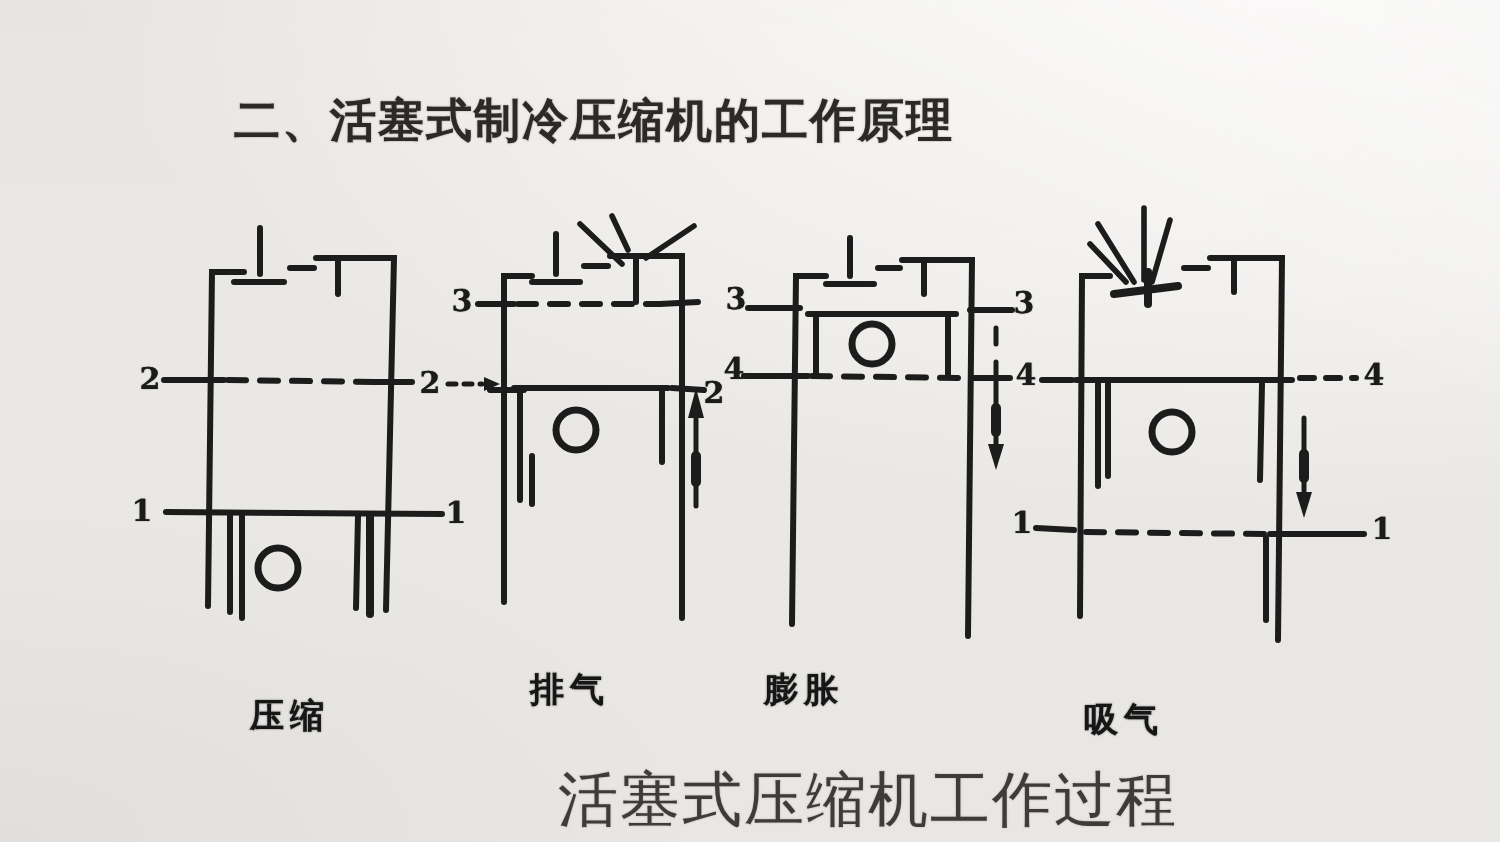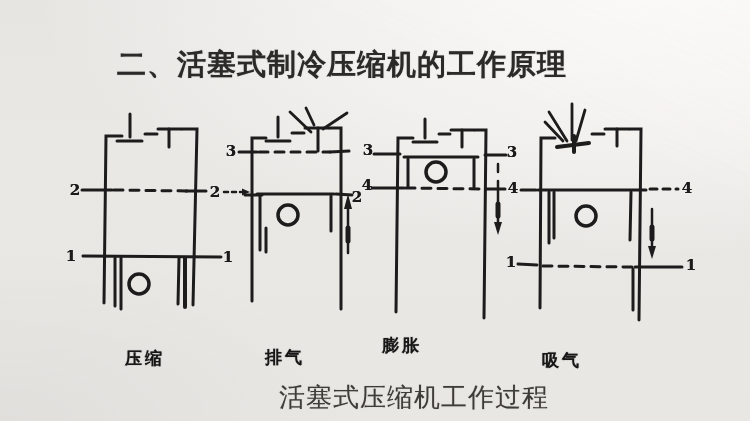--- a/index.html
+++ b/index.html
@@ -11,38 +11,38 @@
       radial-gradient(80% 70% at 0% 100%, rgba(0,0,0,0.035) 0%, rgba(0,0,0,0) 60%),
       linear-gradient(180deg,#e7e5e2 0%,#eae8e5 35%,#e9e7e4 100%);
   }
   .sheen{
     position:absolute;left:250px;top:-150px;width:640px;height:260px;
     background:linear-gradient(180deg,rgba(250,249,248,0.9),rgba(245,244,242,0.0));
     transform:rotate(24deg);filter:blur(12px);pointer-events:none;
   }
   .title{
     position:absolute;left:117px;top:45px;
-    font-size:29px;font-weight:600;letter-spacing:1px;color:#2b2a28;
+    font-size:23px;font-weight:600;letter-spacing:1px;color:#2b2a28;
     text-shadow:0 0 1px rgba(45,44,42,0.45);white-space:nowrap;
   }
   .art{position:absolute;left:0;top:0;}
   .marker{
     position:absolute;transform:translate(-50%,-50%);
     font-size:15px;font-weight:700;color:#1b1b1b;line-height:1;
     text-shadow:0 0 0.5px #1b1b1b;
   }
   .stage-caption{
     position:absolute;transform:translate(-50%,-50%);
     font-family:"DejaVu Sans","Liberation Sans",sans-serif;
     font-size:17px;font-weight:700;letter-spacing:3px;color:#161616;
     text-shadow:0 0 1px rgba(20,20,20,0.6);white-space:nowrap;
   }
   .footer-caption{
     position:absolute;left:279px;top:380px;
-    font-size:26px;font-weight:500;letter-spacing:1px;color:#3e3c39;
+    font-size:30px;font-weight:500;letter-spacing:1px;color:#3e3c39;
     text-shadow:0 0 1px rgba(60,58,55,0.35);white-space:nowrap;
   }
 </style>
 </head>
 <body>
 
 <div class="page">
   <div class="sheen"></div>
 
   <div class="title">二、活塞式制冷压缩机的工作原理</div>
@@ -206,18 +206,18 @@
   <span class="marker" style="left:368px;top:150px">3</span>
   <span class="marker" style="left:357px;top:197px">2</span>
   <span class="marker" style="left:367px;top:185px">4</span>
   <span class="marker" style="left:512px;top:152px">3</span>
   <span class="marker" style="left:513px;top:188px">4</span>
   <span class="marker" style="left:687px;top:188px">4</span>
   <span class="marker" style="left:511px;top:262px">1</span>
   <span class="marker" style="left:691px;top:265px">1</span>
 
   <span class="stage-caption" style="left:145px;top:358px">压缩</span>
-  <span class="stage-caption" style="left:285px;top:357px">排气</span>
+  <span class="stage-caption" style="left:285px;top:345px">排气</span>
   <span class="stage-caption" style="left:402px;top:345px">膨胀</span>
   <span class="stage-caption" style="left:562px;top:360px">吸气</span>
 
   <div class="footer-caption">活塞式压缩机工作过程</div>
 </div>
 
 </body></html>

